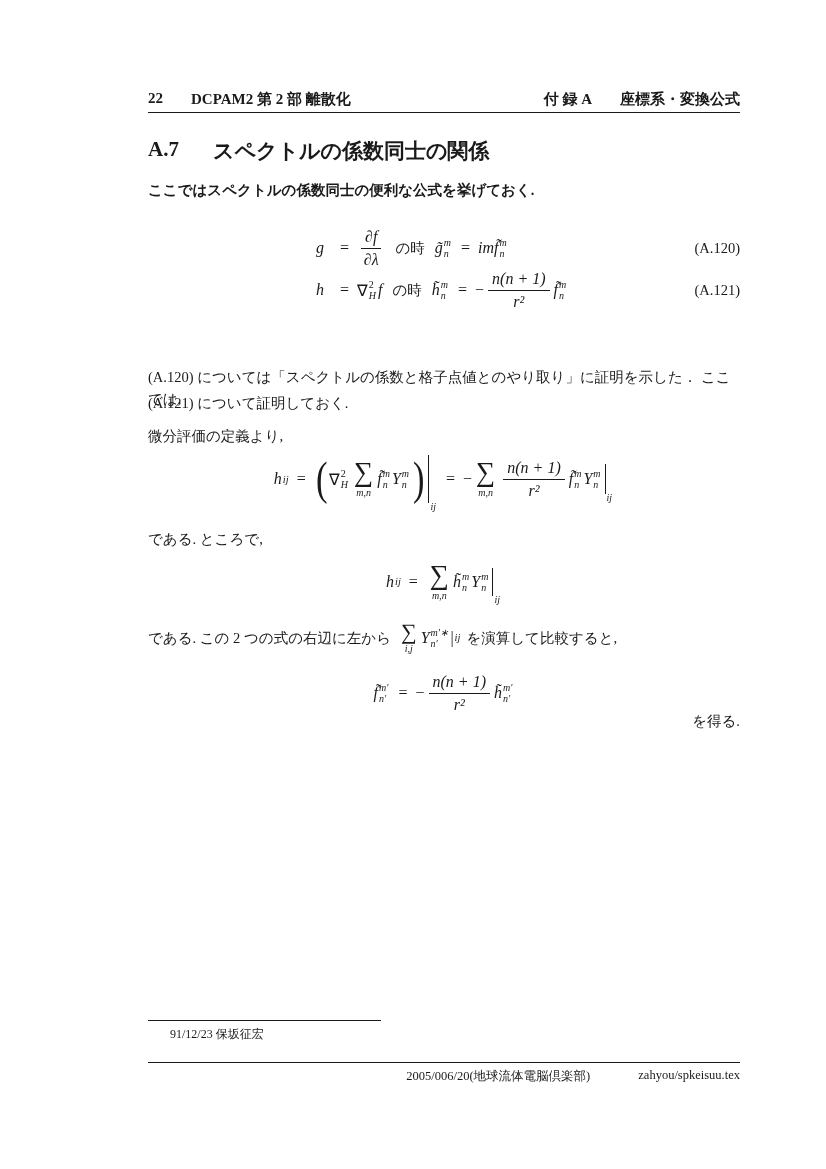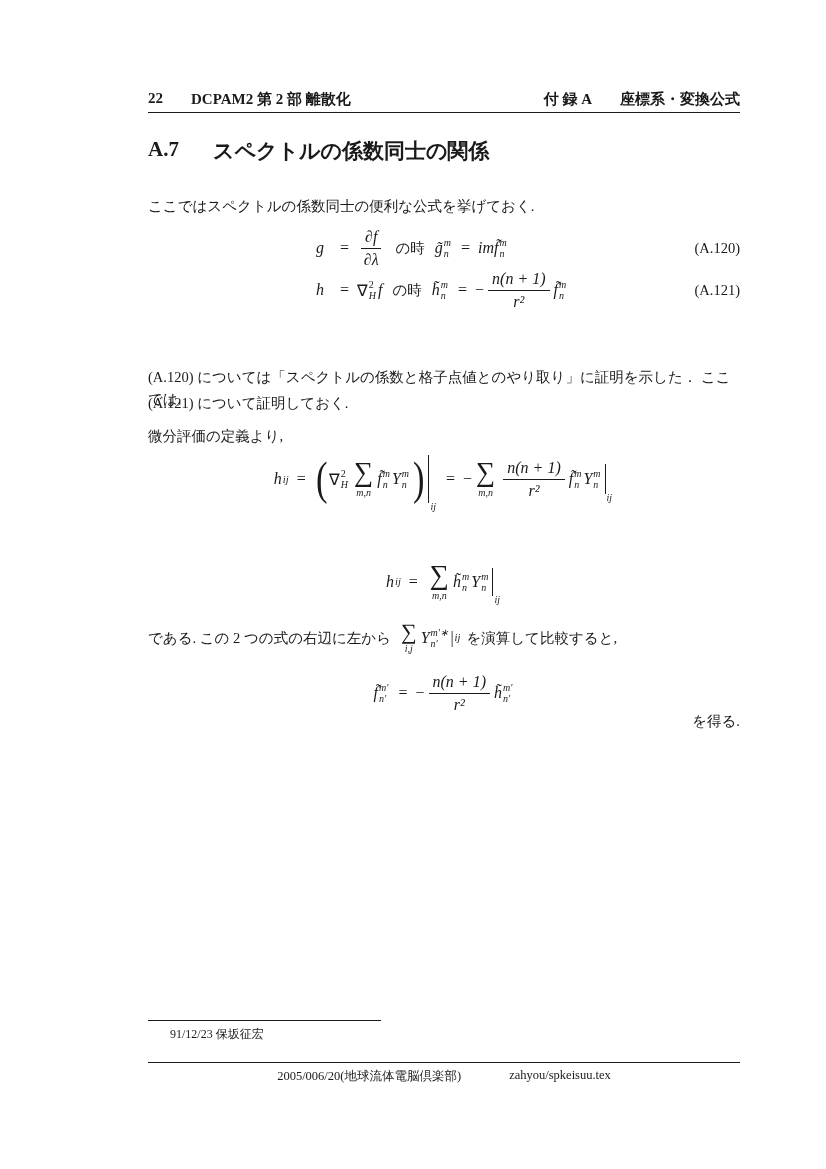--- a/index.html
+++ b/index.html
@@ -37,21 +37,21 @@
   .bar-sub { font-size:10px; font-style:italic; margin-left:1px; margin-bottom:-9px; }
   .rel { margin:0 8px; }
   .eqrow { left:148px; width:592px; display:flex; align-items:center; padding-left:168px; }
   .eq-label { position:absolute; right:0; font-size:14.5px; font-style:normal; }
   .eq-lhs { width:16px; }
   .disp { left:148px; width:592px; display:flex; justify-content:center; align-items:center; }
   
   .footnote-rule { left:148px; top:1020px; width:233px; }
   .footnote-text { left:170px; top:1026px; font-size:12px; }
   .footer-rule { left:148px; top:1062px; width:592px; }
-  .footer-row { left:148px; width:592px; top:1068px; display:flex; justify-content:center; font-size:12.5px; }
+  .footer-row { left:148px; width:592px; top:1068px; display:flex; justify-content:flex-end; font-size:12.5px; }
 </style>
 </head>
 <body>
 
 <div class="page">
 
   <div class="abs header-row">
     <span class="header-left">
       <span>22</span>
       <span>DCPAM2 第 2 部 離散化</span>
@@ -61,21 +61,21 @@
       <span>座標系・変換公式</span>
     </span>
   </div>
   <div class="abs hrule" style="left:148px;width:592px;top:112px;"></div>
 
   <div class="abs section-heading">
     <span>A.7</span>
     <span>スペクトルの係数同士の関係</span>
   </div>
 
-  <div class="abs para" style="top:195px;">ここではスペクトルの係数同士の便利な公式を挙げておく.</div>
+  <div class="abs para" style="top:179px;font-weight:bold;">ここではスペクトルの係数同士の便利な公式を挙げておく.</div>
 
   <div class="abs eqrow" style="top:226px;height:44px;">
     <span class="math">
       <span class="mi eq-lhs">g</span>
       <span class="mn rel">=</span>
       <span class="frac">
         <span class="num mi">∂f</span>
         <span class="den mi">∂λ</span>
       </span>
       <span class="jp">の時</span>
@@ -181,20 +181,21 @@
           <span class="sup">m</span>
           <span class="sub">n</span>
         </span>
       <span class="barwrap">
           <span class="bar" style="height:30px;"></span>
           <span class="bar-sub">ij</span>
         </span>
     </span>
   </div>
 
+  <div class="abs para" style="top:528px;">である. ところで,</div>
 
   <div class="abs disp" style="top:556px;height:52px;">
     <span class="math">
       <span class="mi">h</span>
         <span class="msub">ij</span>
       <span class="mn rel">=</span>
       <span class="sum">
           <span class="sigma">∑</span>
           <span class="limit">m,n</span>
         </span>

